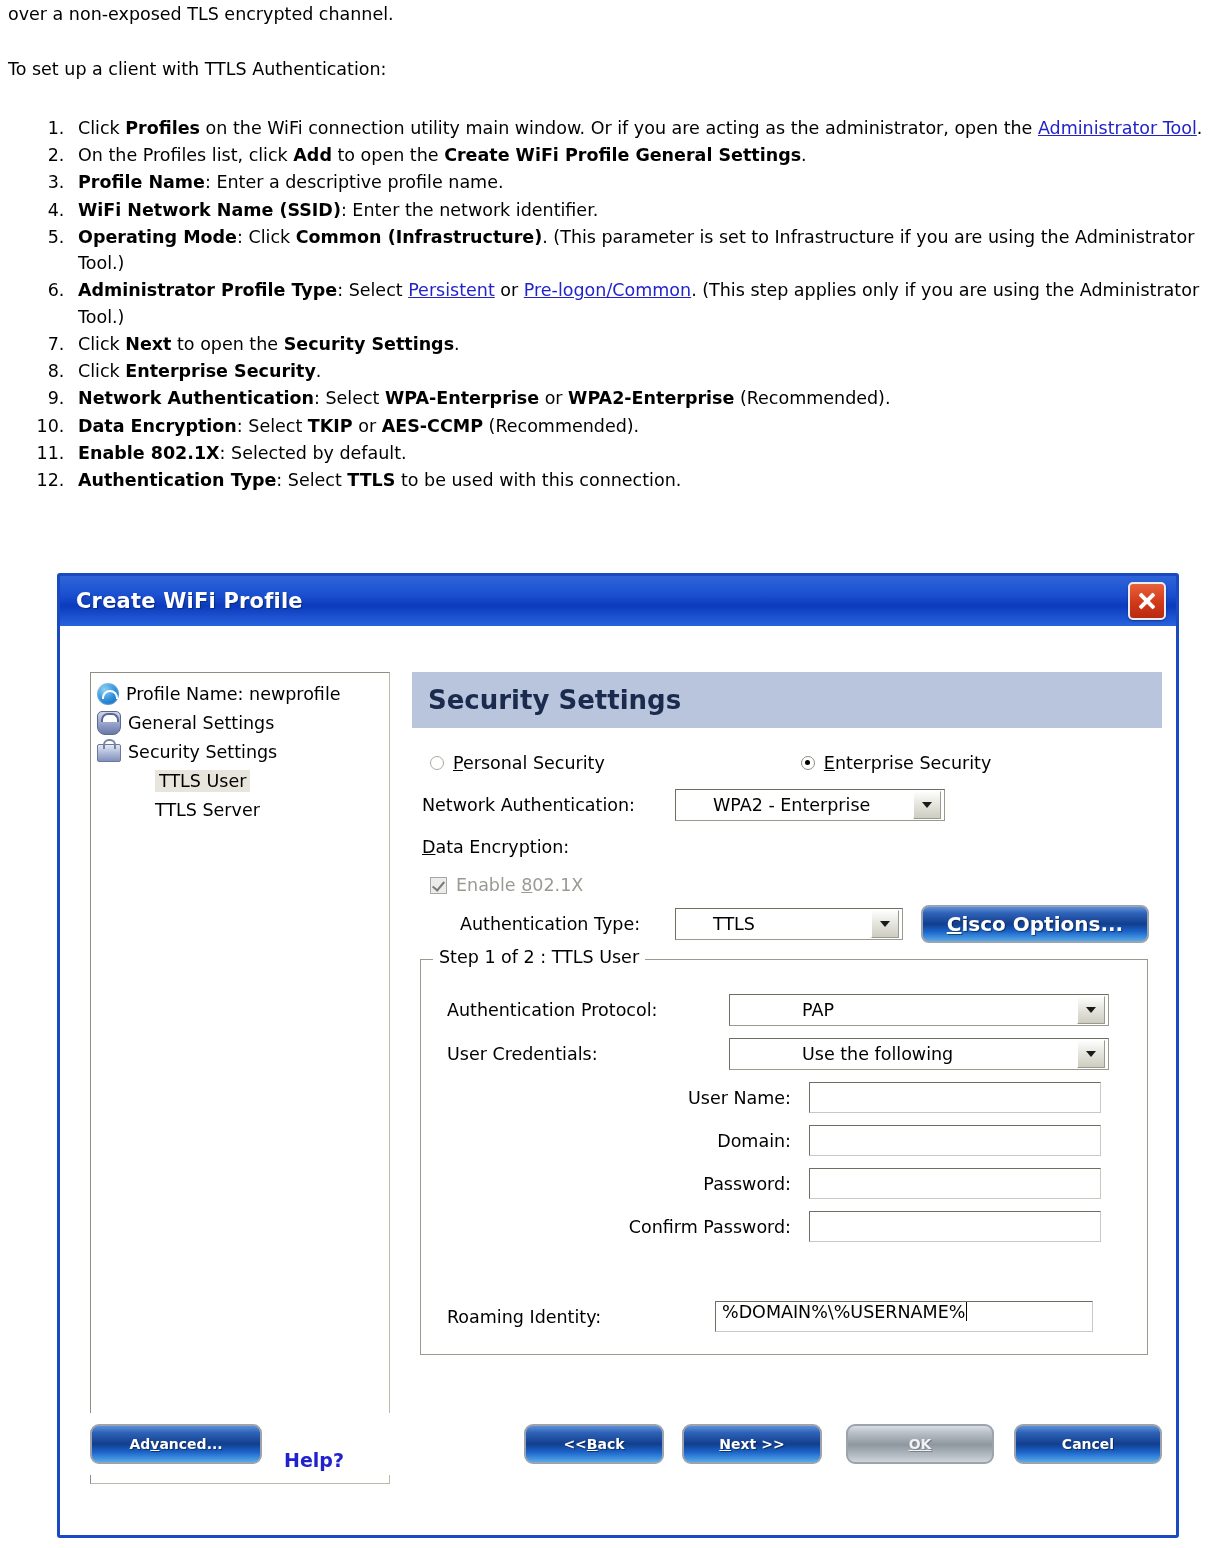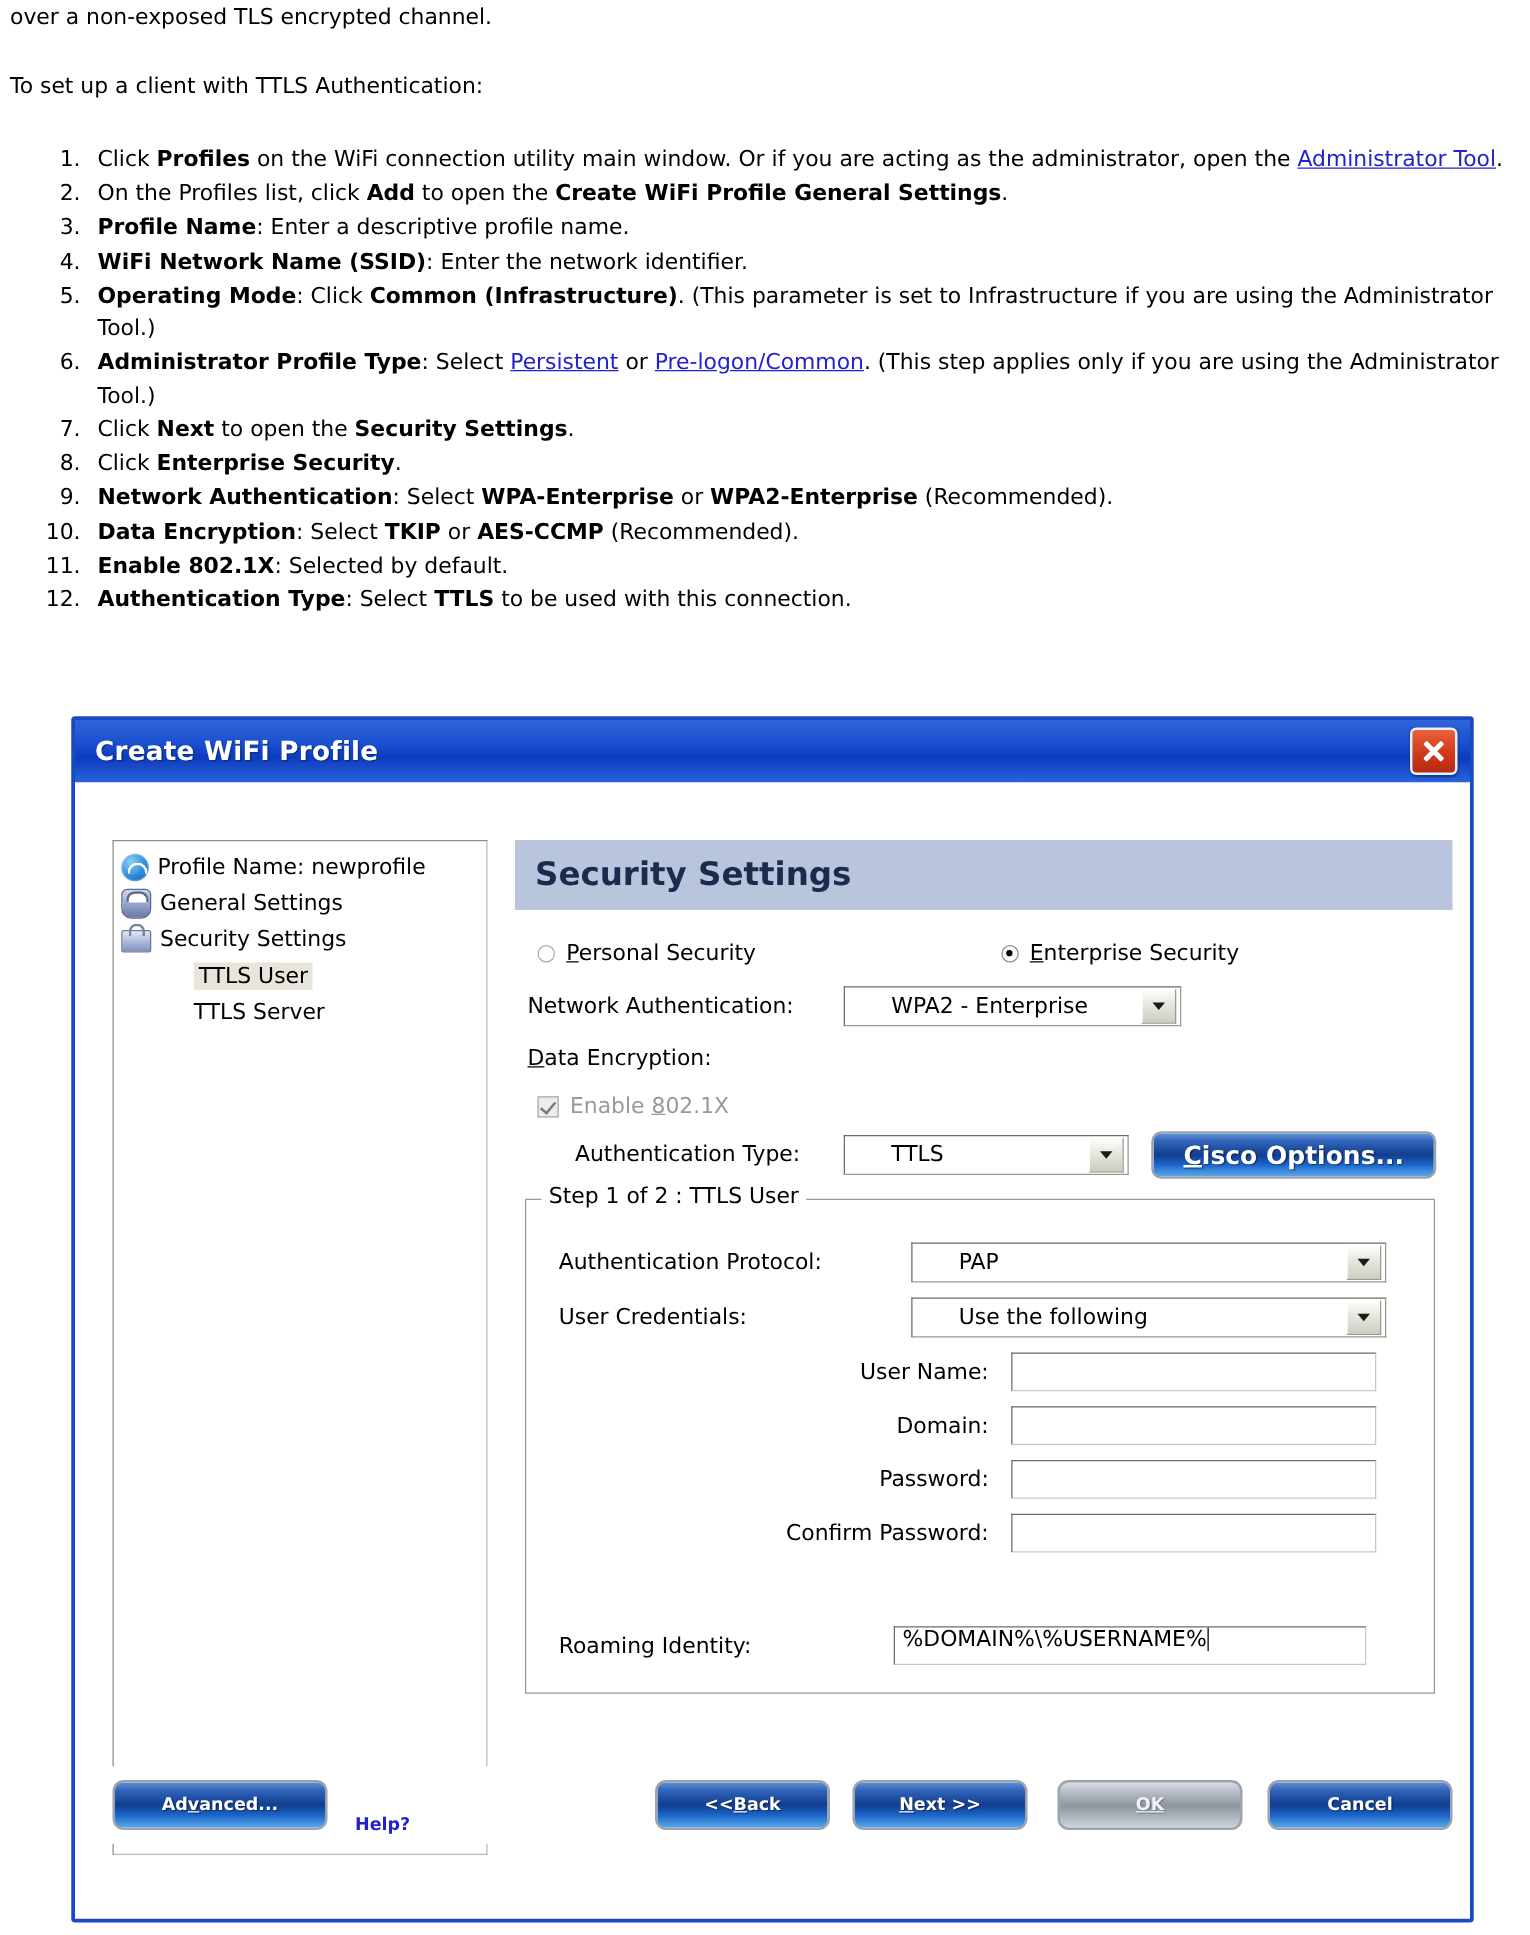--- a/index.html
+++ b/index.html
@@ -272,21 +272,21 @@
     flex: 0 0 26px;
   }
   .combo .arrowbox::after {
     content: "";
     border-left: 5px solid transparent;
     border-right: 5px solid transparent;
     border-top: 6px solid #1a1a1a;
   }
   .combo.w270 { width: 270px; }
   .combo.w228 { width: 228px; }
-  .combo.w380 { width: 380px; }
+  .combo.w380 { width: 380px; padding-left: 35px; }
 
   .check-row {
     display: flex;
     align-items: center;
     padding-left: 18px;
     margin-top: 18px;
     font-size: 17.5px;
     color: #9a9a93;
   }
   .checkbox {
@@ -436,21 +436,21 @@
     text-decoration: underline;
   }
   .btn.advanced { width: 172px; }
   .btn.back  { width: 140px; }
   .btn.next  { width: 140px; margin-left: 18px; }
   .btn.ok    { width: 148px; margin-left: 24px; }
   .btn.cancel{ width: 148px; margin-left: 20px; }
   .helplink {
     margin-left: 22px;
     color: #2222cc;
-    font-size: 14px;
+    font-size: 19px;
     font-weight: bold;
     margin-top: 32px;
   }
   .spacer { flex: 1 1 auto; }
 </style>
 </head>
 <body>
 
 <div class="doc">
   <p class="lead-1">over a non-exposed TLS encrypted channel.</p>

